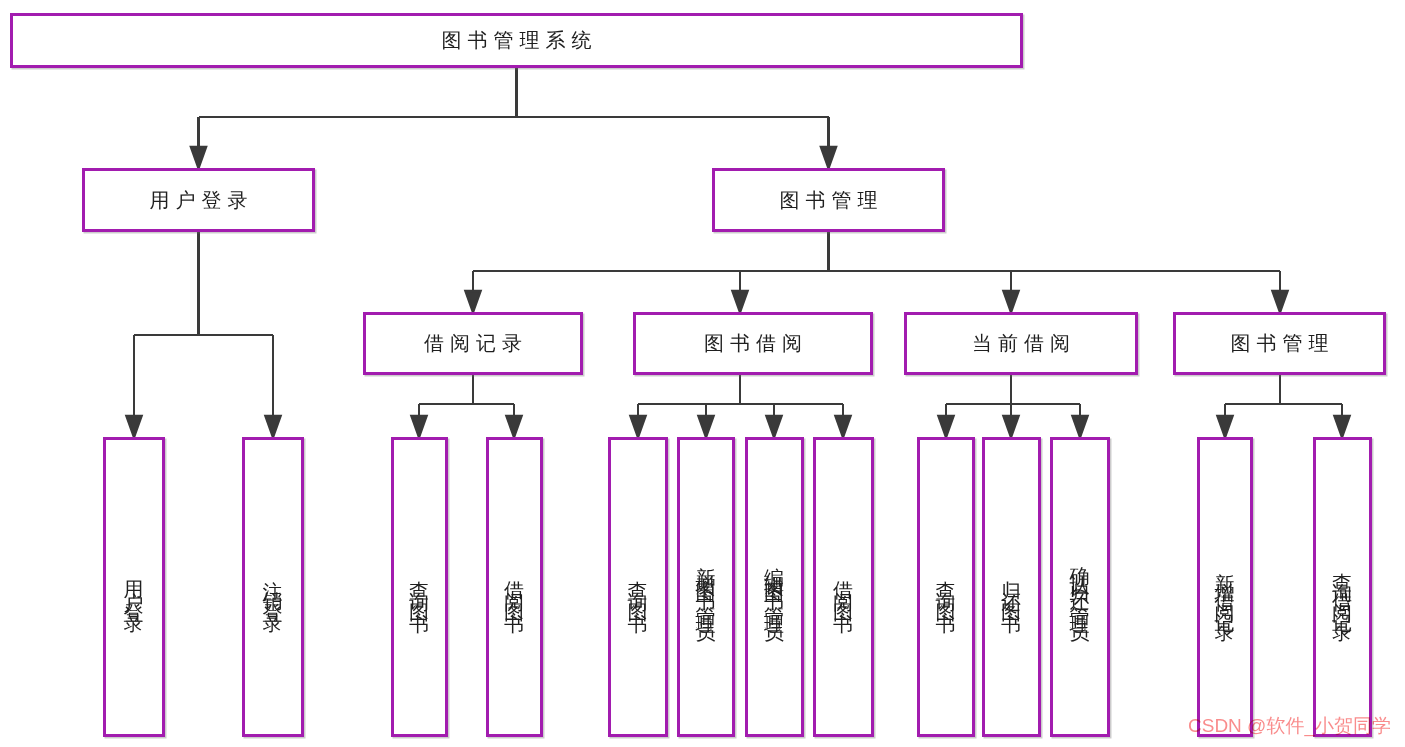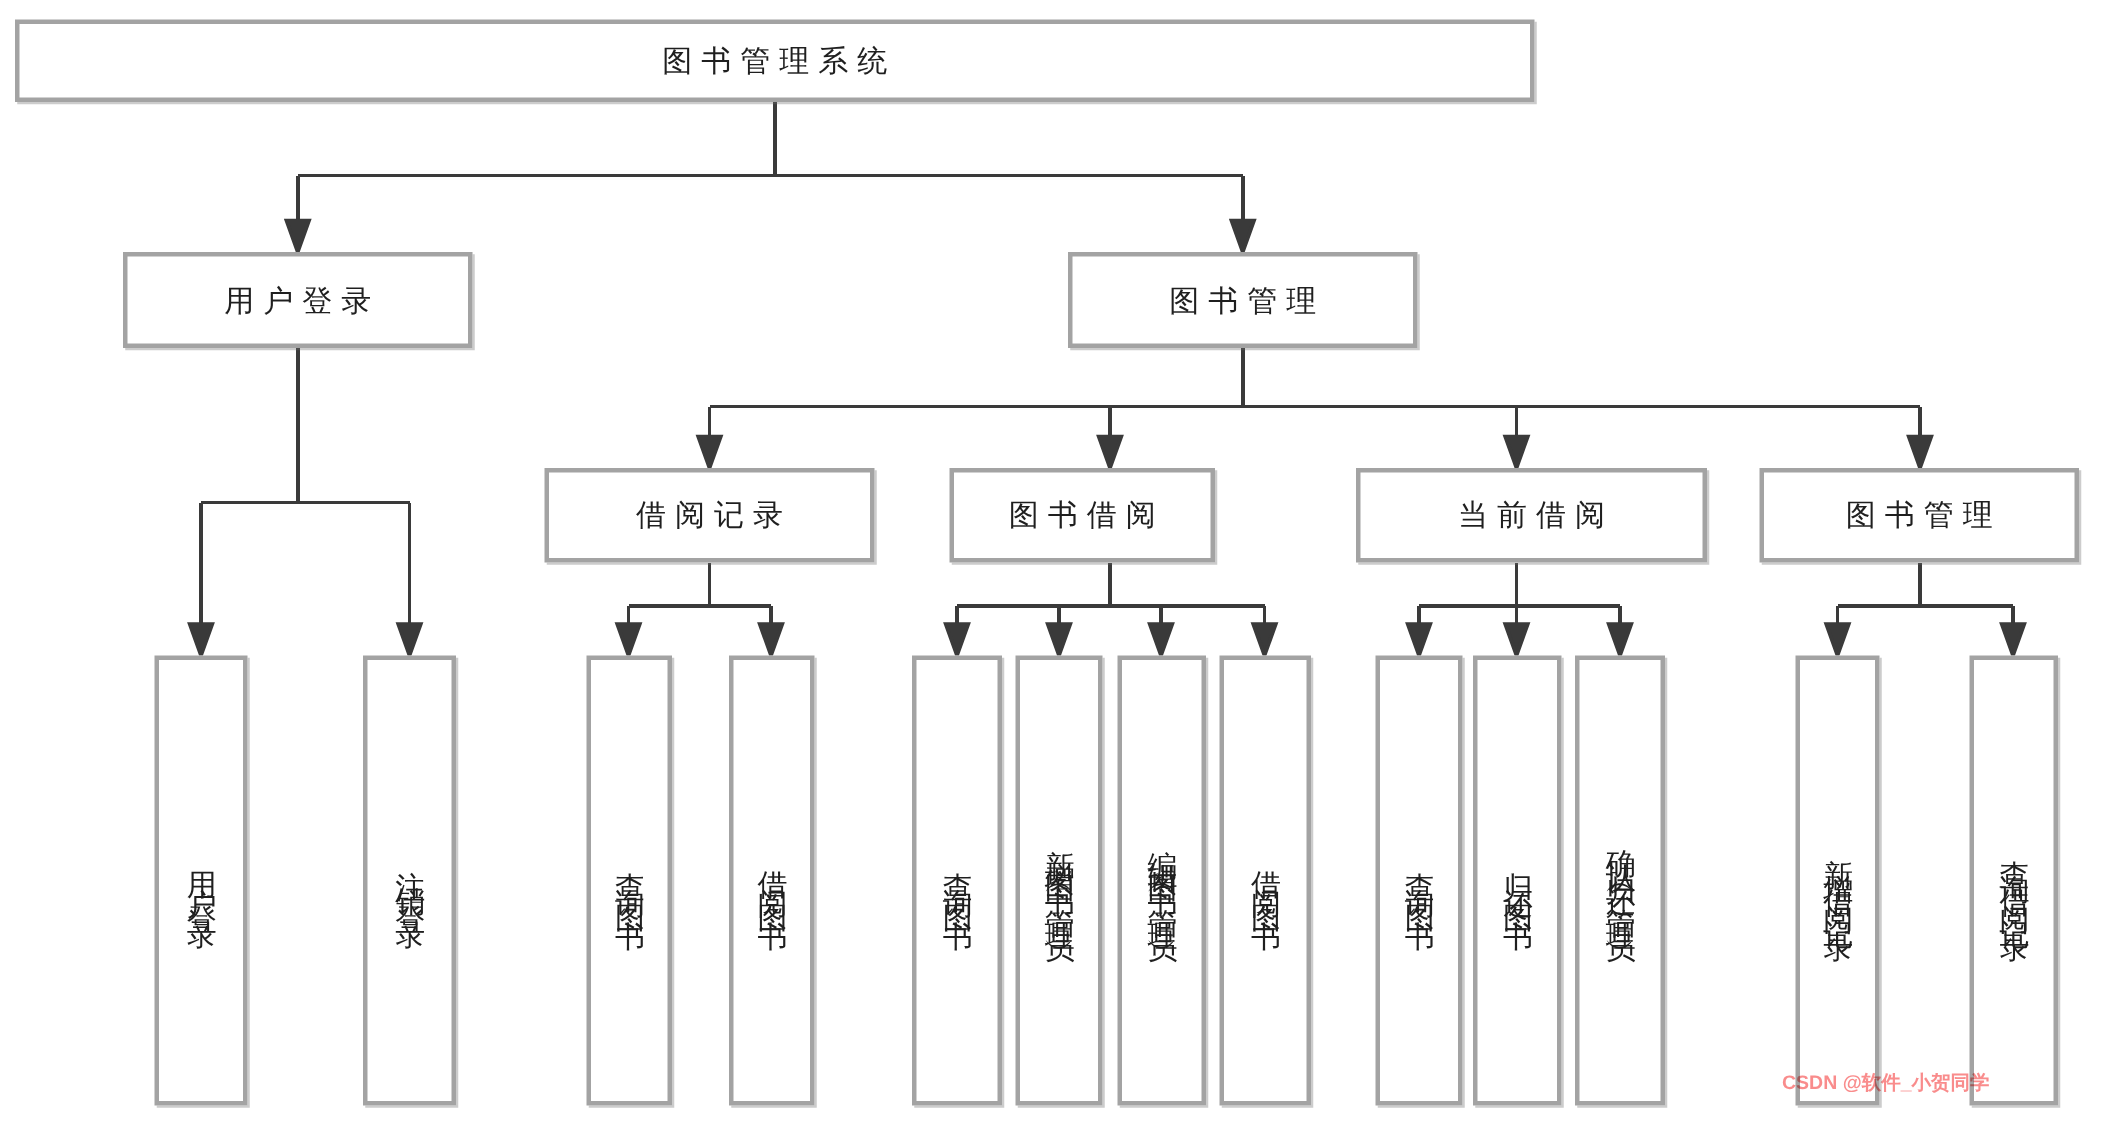--- a/index.html
+++ b/index.html
@@ -16,21 +16,21 @@
   }
   svg.connectors {
     position: absolute; left: 0; top: 0;
     width: 1405px; height: 747px;
     z-index: 1;
   }
   .node {
     position: absolute;
     box-sizing: border-box;
     background: #ffffff;
-    border: 3px solid #a3a3a3;
+    border: 3px solid #a21caf;
     box-shadow: 1.5px 1.5px 0 rgba(110,110,110,0.35);
     display: flex;
     align-items: center;
     justify-content: center;
     color: #1f1f1f;
     z-index: 2;
   }
   .node.hbox {
     font-size: 20px;
     letter-spacing: 6px;
@@ -46,27 +46,26 @@
     font-size: 20px;
     letter-spacing: 11px;
     line-height: 1.0;
     color: #1f1f1f;
   }
   .vtext.med  { letter-spacing: 10px; }
   .vtext.long { letter-spacing: 8px; }
   .watermark {
     position: absolute;
     left: 1188px; top: 713px;
-    font-size: 13px;
+    font-size: 19px;
     color: #f87878;
     mix-blend-mode: multiply;
     opacity: 0.85;
     white-space: nowrap;
     z-index: 3;
-    font-weight: bold;
   }
 </style>
 </head>
 <body>
 
 <div class="stage">
 
   <svg class="connectors" viewBox="0 0 1405 747" shape-rendering="crispEdges">
     <g stroke="#3a3a3a" stroke-width="2.5" fill="#3a3a3a">
       <path fill="none" d="M516.5 68 V117 M198.5 117 H828.5 M198.5 117 V150 M828.5 117 V150"></path>
@@ -117,21 +116,21 @@
   <div class="node lvl2 hbox" style="left:82px;">
     <span>用户登录</span>
   </div>
   <div class="node lvl2 hbox" style="left:712px;">
     <span>图书管理</span>
   </div>
 
   <div class="node lvl3 hbox" style="left:363px;width:220px;">
     <span>借阅记录</span>
   </div>
-  <div class="node lvl3 hbox" style="left:633px;width:177px;">
+  <div class="node lvl3 hbox" style="left:633px;width:240px;">
     <span>图书借阅</span>
   </div>
   <div class="node lvl3 hbox" style="left:904px;width:234px;">
     <span>当前借阅</span>
   </div>
   <div class="node lvl3 hbox" style="left:1173px;width:213px;">
     <span>图书管理</span>
   </div>
 
   <div class="node leaf" style="left:103px;width:62px;">

